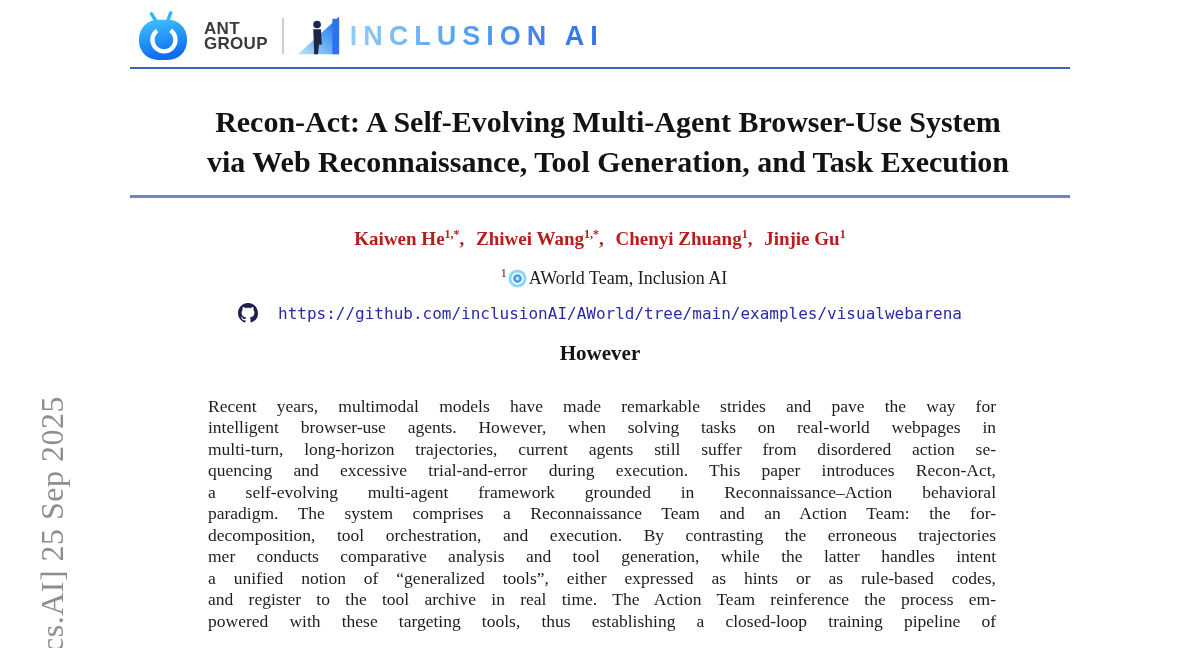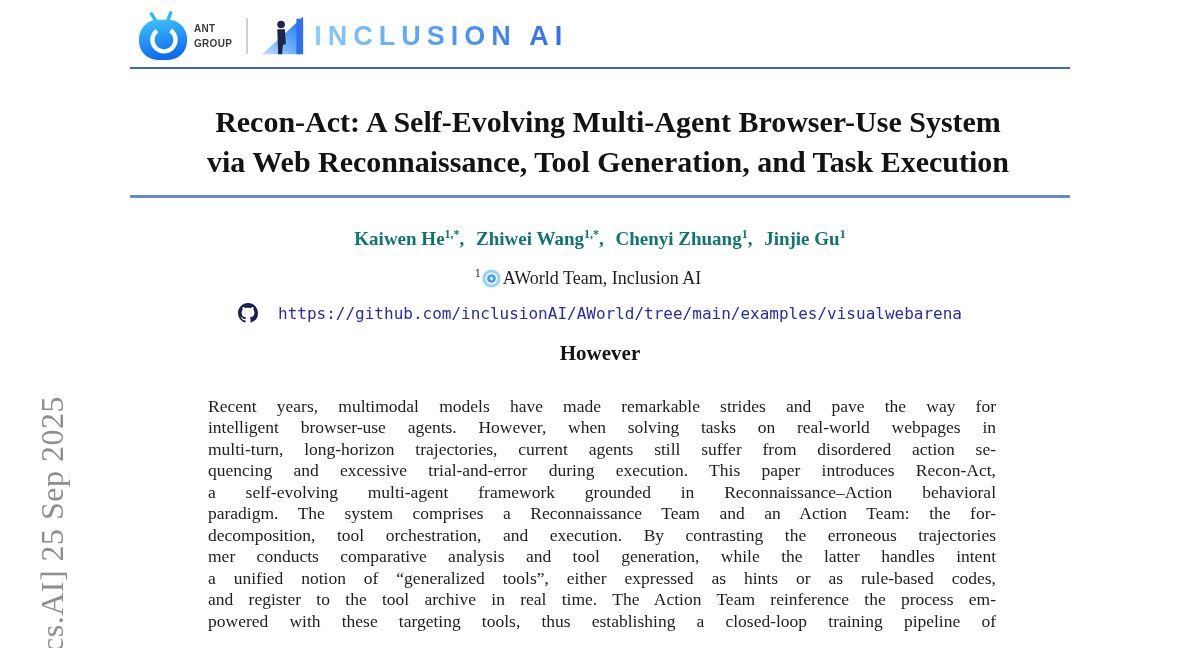--- a/index.html
+++ b/index.html
@@ -2,44 +2,44 @@
 <html><head>
 <meta charset="utf-8">
 <style>
   html,body{margin:0;padding:0;background:#ffffff;}
   .page{position:relative;width:1200px;height:648px;overflow:hidden;background:#ffffff;
         font-family:"Liberation Serif",serif;color:#1c1c1c;}
 
   
   .header{position:absolute;top:8px;left:138px;height:56px;display:flex;align-items:center;}
   .ant-icon{width:50px;height:50px;display:block;}
-  .ant-text{font-family:"Liberation Sans",sans-serif;font-weight:800;font-size:10px;
-            line-height:15px;color:#3b3b3b;margin-left:6px;letter-spacing:.3px;}
+  .ant-text{font-family:"Liberation Sans",sans-serif;font-weight:800;font-size:17px;
+            line-height:15px;color:#3b3b3b;margin-left:16px;letter-spacing:.3px;}
   .hdr-divider{width:2px;height:36px;background:#cfcfcf;margin:0 13px 0 14px;}
   .inc-icon{width:44px;height:42px;display:block;margin-right:9px;}
   .inc-word{font-family:"Liberation Sans",sans-serif;font-weight:700;font-size:27px;
             letter-spacing:6px;background:linear-gradient(90deg,#8ecdfa 0%,#57a0f5 45%,#2f6cee 100%);
             -webkit-background-clip:text;background-clip:text;color:transparent;}
 
   
   .rule{position:absolute;left:130px;width:940px;}
   .rule-top{top:67px;height:2px;background:#3b66bb;}
   .rule-bottom{top:195px;height:3px;background:#6889c7;}
 
   
   .title{position:absolute;top:94px;left:130px;width:940px;margin:8px;text-align:center;
          font-size:30px;line-height:40px;font-weight:700;color:#131313;}
   .title span{display:block;}
 
   .authors{position:absolute;top:227px;left:130px;width:940px;text-align:center;
-           font-size:19px;font-weight:700;color:#0f766e;}
+           font-size:19px;font-weight:700;color:#b91c1c;}
   .authors sup{font-size:12px;font-weight:700;}
   .author-sep{margin-right:7px;}
 
-  .affiliation{position:absolute;top:266px;left:118px;width:940px;text-align:center;
+  .affiliation{position:absolute;top:266px;left:144px;width:940px;text-align:center;
                font-size:18px;color:#1d1d1d;}
   .affiliation sup{font-size:12px;}
   .aworld-icon{width:19px;height:19px;vertical-align:-4px;margin:0 2px 0 1px;}
 
   
   .repo{position:absolute;top:303px;left:130px;width:940px;display:flex;
         justify-content:center;align-items:center;gap:20px;}
   .gh-icon{width:20px;height:20px;display:block;fill:#1b2150;}
   .repo a{font-family:"DejaVu Sans Mono","Liberation Mono",monospace;font-size:16px;
           color:#2b2ba6;text-decoration:none;}

